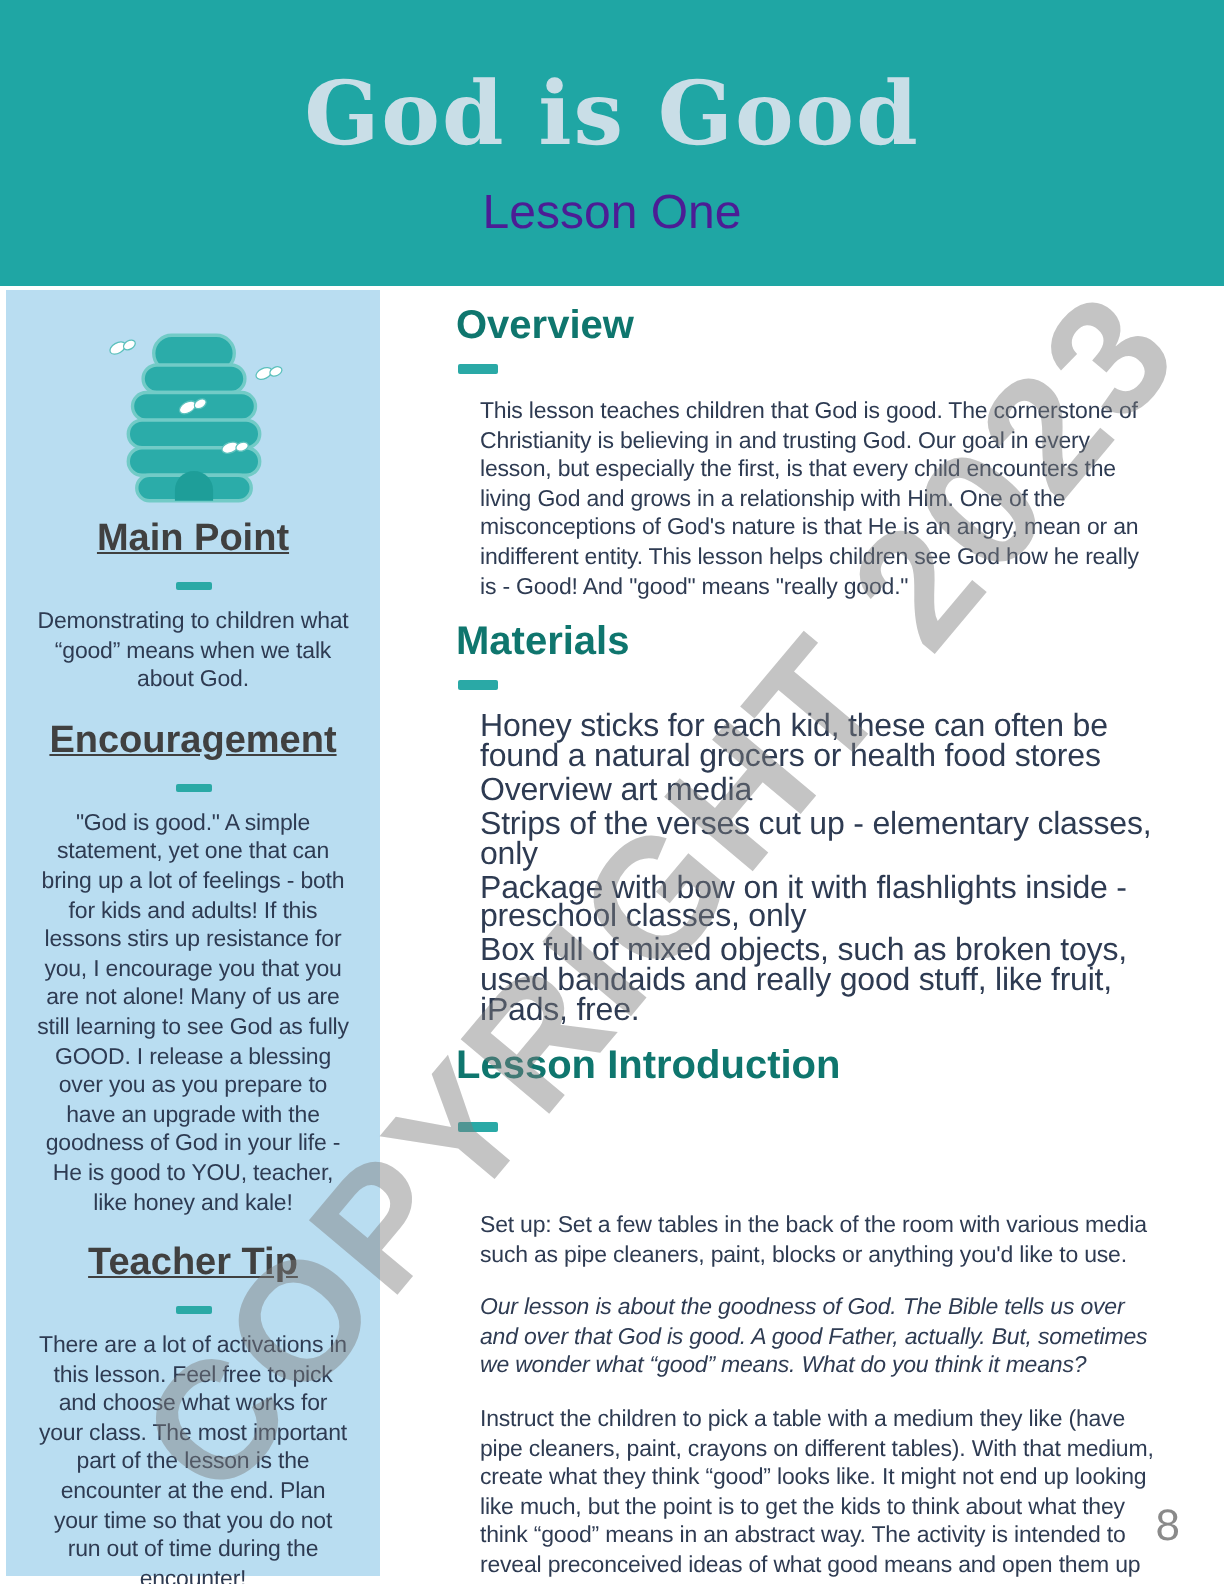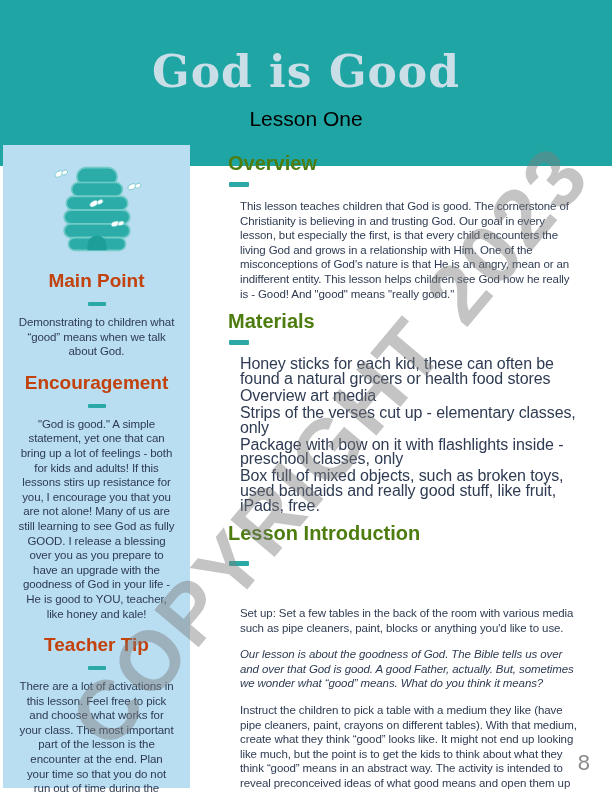--- a/index.html
+++ b/index.html
@@ -6,72 +6,73 @@
   body{
     width:612px;height:792px;
     background:#ffffff;
     position:relative;
     overflow:hidden;
     font-family:"Liberation Sans", sans-serif;
     color:#2e3b52;
   }
   
   .header{
-    position:absolute;left:0;top:0;width:612px;height:166px;
+    position:absolute;left:0;top:0;width:612px;height:143px;
     background:#1fa6a4;
     display:flex;flex-direction:column;align-items:center;justify-content:center;
   }
   .header h1{
     margin:10px 0 0 0;
     font-family:"DejaVu Serif", serif;
     font-weight:bold;
     font-size:44px;
     letter-spacing:1px;
     color:#c9dee7;
   }
   .header .subtitle{
     margin-top:10px;
-    font-size:21px;
-    color:#000000;
+    font-size:24px;
+    color:#4c1d95;
   }
   
   .sidebar{
     position:absolute;left:3px;top:145px;width:187px;height:643px;
     background:#b9ddf1;
     text-align:center;
     box-sizing:border-box;
     padding:14px 14px 0 14px;
   }
   .sidebar .hive{margin:2px auto 0 auto;display:block;}
   .sidebar h3{
-    margin:13px 0 0 0;
+    margin:2px 0 0 0;
     font-size:19px;
-    color:#c2410c;
-    font-weight:bold;
+    color:#404040;
+    font-weight:bold;
+    text-decoration:underline;
   }
   .side-dash{
     width:18px;height:4px;background:#2aa9a6;
     margin:10px auto 9px auto;border-radius:1px;
   }
   .sidebar p{
     margin:1px;
     font-size:11.5px;
     line-height:14.6px;
     letter-spacing:-0.1px;
   }
   .side-section{margin-bottom:6px;}
   .side-section + .side-section{margin-top:12px;}
   
   .main{
     position:absolute;left:228px;top:152px;width:352px;
   }
   .main h2{
     margin:0;
     font-size:20px;
-    color:#4d7c0f;
+    color:#0f766e;
     font-weight:bold;
   }
   .main-dash{
     width:20px;height:5px;background:#2aa9a6;
     margin:7px 0 0 1px;border-radius:1px;
   }
   .main p{
     margin:12px 0 0 12px;
     font-size:11.5px;
     line-height:14.6px;

